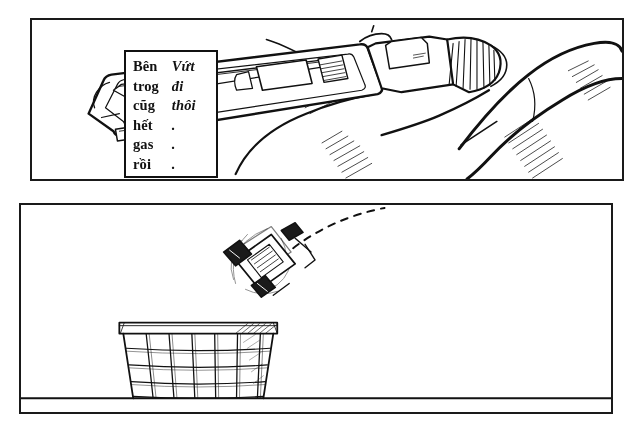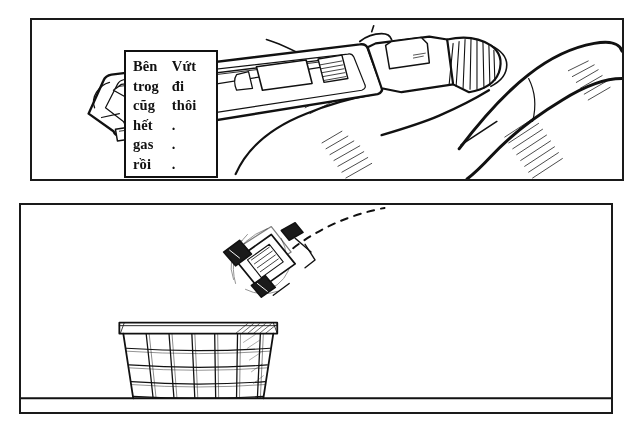--- a/index.html
+++ b/index.html
@@ -57,21 +57,21 @@
   .caption-cols {
     display: flex;
     flex-direction: row;
     height: 100%;
   }
   .caption-col {
     display: flex;
     flex-direction: column;
   }
   .caption-col.left  { width: 44px; padding-left: 7px; }
-  .caption-col.right { width: 50px; }
+  .caption-col.right { width: 50px; font-style: italic; }
   .caption-line {
     font-size: 14.5px;
     line-height: 19.5px;
     white-space: nowrap;
     letter-spacing: 0.1px;
   }
   .caption-line.dot {
     letter-spacing: 0;
   }
 

